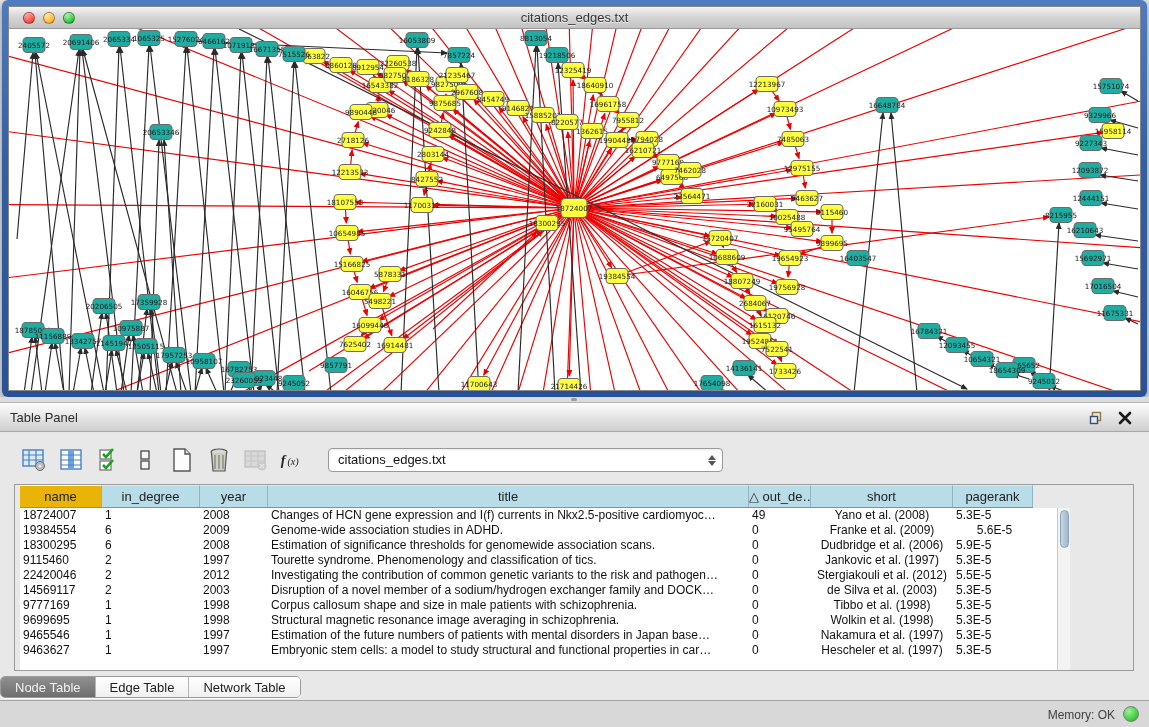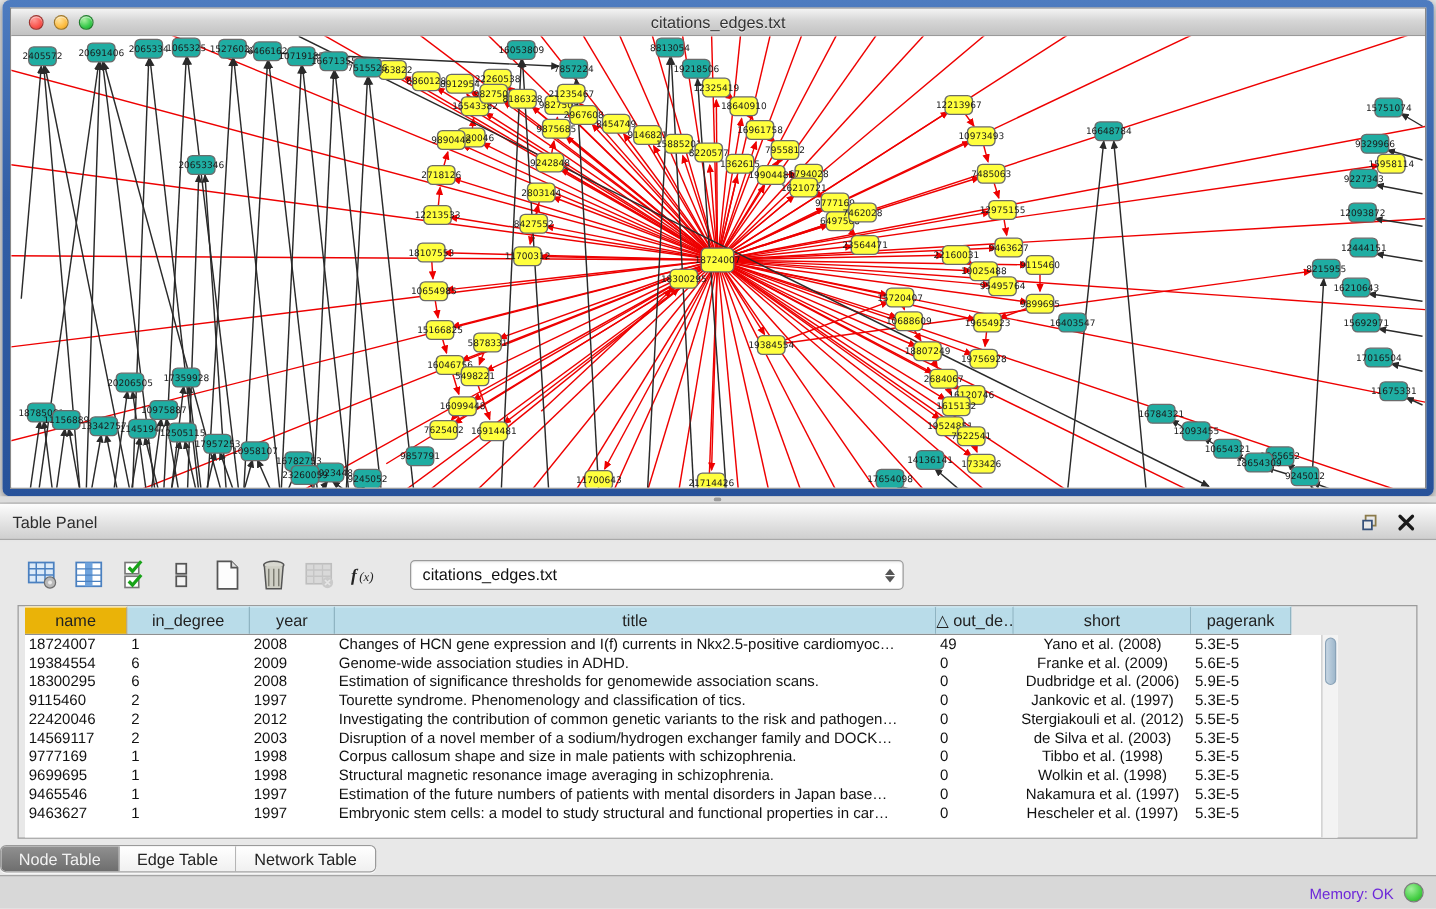--- a/index.html
+++ b/index.html
@@ -69,21 +69,21 @@
   .tabs { position:absolute; left:0; right:0; top:243px; display:flex; justify-content:flex-start; }
   .seg { display:flex; border:1px solid #9a9a9a; border-radius:5px; overflow:hidden; background:#fff;
     box-shadow:0 1px 0 rgba(255,255,255,.8); }
   .seg button { border:none; background:linear-gradient(180deg,#ffffff,#f0f0f0); font-size:13px; color:#222;
     padding:2px 14px; height:20px; border-right:1px solid #b5b5b5; font-family:"Liberation Sans",sans-serif; }
   .seg button:last-child { border-right:none; }
   .seg button.active { background:linear-gradient(180deg,#909090,#6e6e6e); color:#f2f2f2; }
 
   .statusbar { position:absolute; left:0; top:700px; width:1149px; height:27px; background:#d8d8d8;
     border-top:1px solid #a5a5a5; }
-  .statusbar .mem { position:absolute; right:34px; top:7px; font-size:12px; color:#6d28d9; }
+  .statusbar .mem { position:absolute; right:34px; top:7px; font-size:12px; color:#404040; }
   .statusbar .memdot { position:absolute; right:10px; top:5px; width:16px; height:16px; border-radius:50%;
     background:radial-gradient(circle at 35% 30%,#9ff09a,#46cf46 60%,#26a526); border:1px solid #7d7d7d; }
 
   .icon-svg { display:block; }
 </style>
 </head>
 <body>
 
 <div class="net-window">
   <div class="net-inner">
@@ -938,21 +938,21 @@
             <div class="t-cell center" style="width: 142px;">Yano et al. (2008)</div>
             <div class="t-cell" style="width: 80px;">5.3E-5</div>
           </div>
           <div class="t-row">
             <div class="t-cell" style="width: 82px;">19384554</div>
             <div class="t-cell" style="width: 98px;">6</div>
             <div class="t-cell" style="width: 68px;">2009</div>
             <div class="t-cell" style="width: 481px;">Genome-wide association studies in ADHD.</div>
             <div class="t-cell" style="width: 62px;">0</div>
             <div class="t-cell center" style="width: 142px;">Franke et al. (2009)</div>
-            <div class="t-cell" style="width: 80px;">5.6E-5</div>
+            <div class="t-cell" style="width: 80px; text-align: center;">5.6E-5</div>
           </div>
           <div class="t-row">
             <div class="t-cell" style="width: 82px;">18300295</div>
             <div class="t-cell" style="width: 98px;">6</div>
             <div class="t-cell" style="width: 68px;">2008</div>
             <div class="t-cell" style="width: 481px;">Estimation of significance thresholds for genomewide association scans.</div>
             <div class="t-cell" style="width: 62px;">0</div>
             <div class="t-cell center" style="width: 142px;">Dudbridge et al. (2006)</div>
             <div class="t-cell" style="width: 80px;">5.9E-5</div>
           </div>

